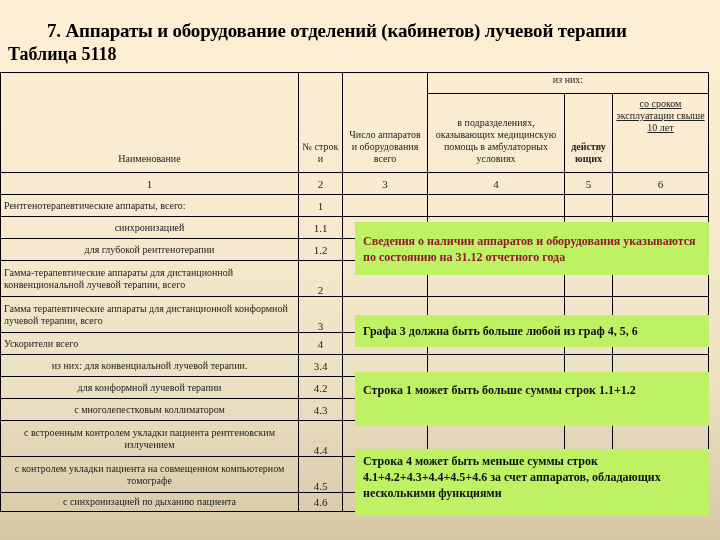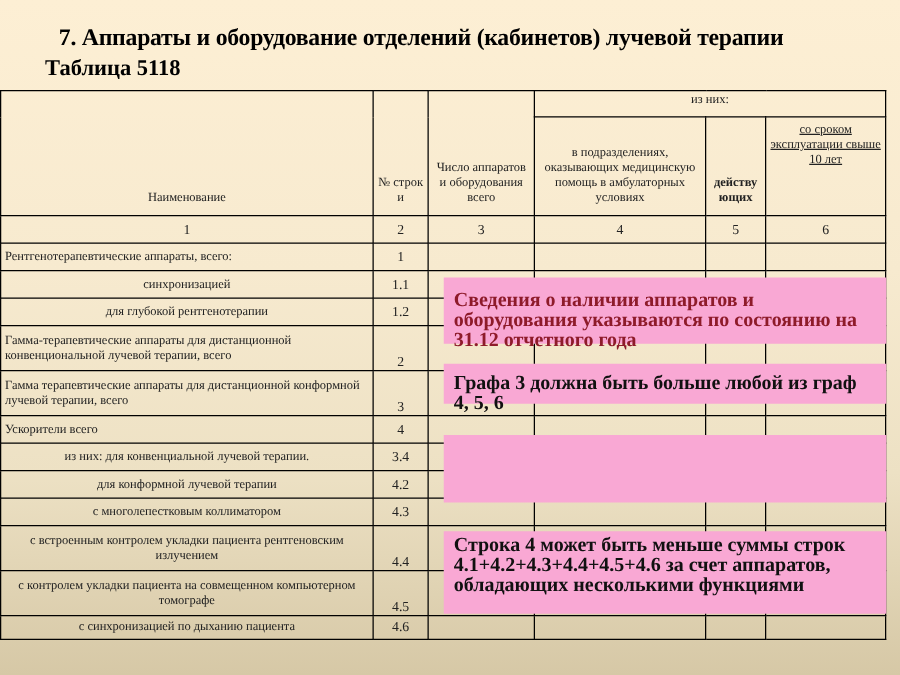--- a/index.html
+++ b/index.html
@@ -7,47 +7,47 @@
     width:720px; height:540px; overflow:hidden; position:relative;
     background: linear-gradient(180deg, #FDEFD4 0%, #F7EACF 40%, #EDE1C4 70%, #D6C8A6 100%);
     font-family: "Liberation Serif", serif; color:#000;
   }
   .title {
     position:absolute; left:47px; top:20px;
     font-family:"Liberation Serif", serif; font-weight:bold; font-size:19px; letter-spacing:-0.2px;
   }
   .subtitle {
     position:absolute; left:8px; top:44px;
-    font-family:"Liberation Serif", serif; font-weight:bold; font-size:18px;margin-left:28px;
+    font-family:"Liberation Serif", serif; font-weight:bold; font-size:18px;
   }
   table.form {
     position:absolute; left:0px; top:72px;
     border-collapse:collapse; table-layout:fixed;
     width:708px;
     font-family:"Liberation Serif", serif; font-size:10px; color:#222;
   }
   table.form td, table.form th {
     border:1.4px solid #000; padding:0 3px; font-weight:normal;
     line-height:12px; overflow:hidden;
   }
   table.form th { vertical-align:bottom; text-align:center; padding-bottom:7px; }
   .c { text-align:center; }
   .l { text-align:left; }
   .num { text-align:center; font-size:11px; }
   .bot { vertical-align:bottom; }
   .callout {
     position:absolute; left:355px; width:354px;
-    background:#f9a8d4;
-    font-family:"Liberation Serif", serif; font-weight:bold; font-size:16px; line-height:16px;
+    background:#bef264;
+    font-family:"Liberation Serif", serif; font-weight:bold; font-size:12px; line-height:16px;
     padding:6px 8px; box-sizing:border-box;
     box-shadow: 0 0 0 0 transparent;
   }
   .maroon { color:#8E1B2A; }
   .red { color:#C8231C; }
-  .black { color:#111; }
+  .black { color:#111;margin-top:24px; }
 </style>
 </head>
 <body>
 
 <div class="title">7. Аппараты и оборудование отделений (кабинетов) лучевой терапии</div>
 <div class="subtitle">Таблица 5118</div>
 
 <table class="form">
   <colgroup>
     <col style="width:298px">
@@ -179,17 +179,18 @@
 
 <div class="callout maroon" style="top:222px; height:53px; padding-top:11px;">
   <span>Сведения о наличии аппаратов и оборудования указываются по состоянию на 31.12 отчетного года</span>
 </div>
 
 <div class="callout black" style="top:291px; height:32px; padding-top:8px;">
   <span>Графа 3 должна быть больше любой из граф 4,  5,  6</span>
 </div>
 
 <div class="callout black" style="top:348px; height:54px; padding-top:10px;">
+  <div>Строка 1 может быть больше суммы строк 1.1+1.2</div>
 </div>
 
 <div class="callout black" style="top:425px; height:66px; padding-top:4px;">
   <span>Строка 4 может быть меньше суммы строк 4.1+4.2+4.3+4.4+4.5+4.6 за счет аппаратов, обладающих несколькими функциями</span>
 </div>
 
 </body></html>

